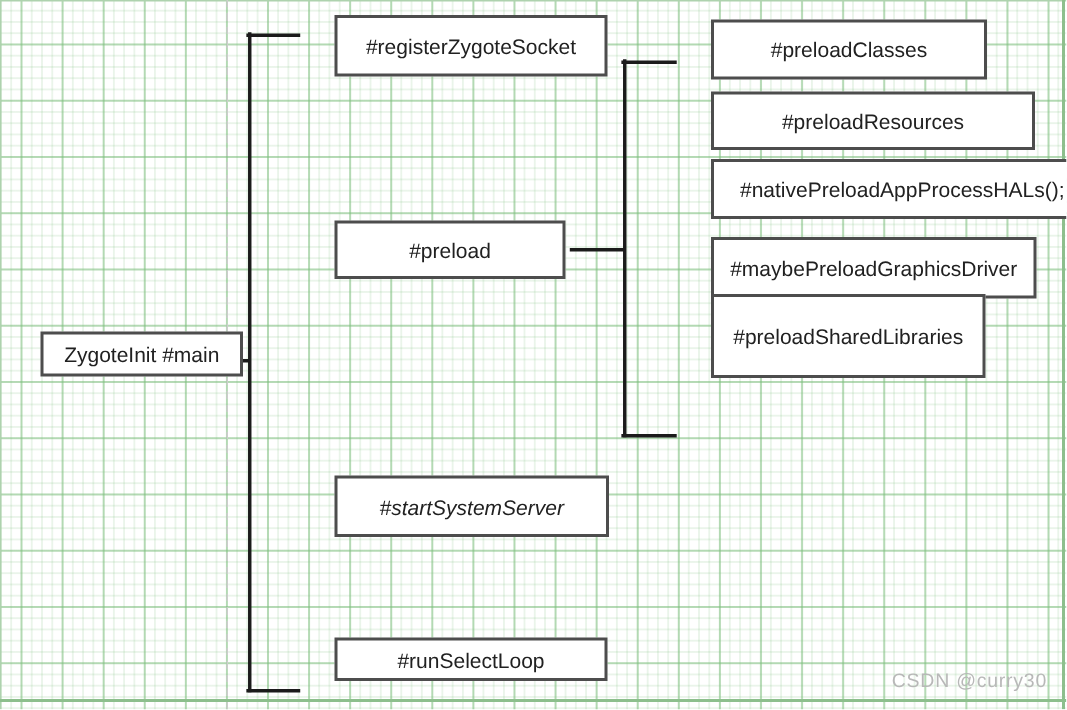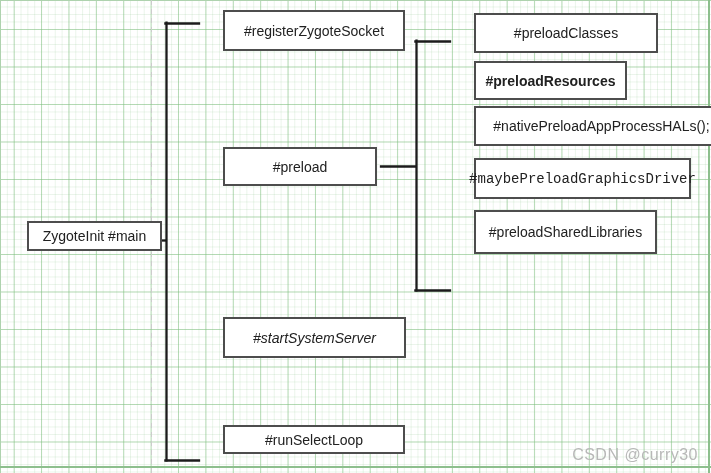--- a/index.html
+++ b/index.html
@@ -58,21 +58,21 @@
     font-size: 14px;
     color: #212121;
     white-space: nowrap;
     text-align: center;
     margin-left: 24px;
   }
   .watermark {
     position: absolute;
     top: 446px;
     right: 13px;
-    font-size: 16px;
+    font-size: 13px;
     color: #b8b8b8;
     letter-spacing: 0.5px;
   }
 </style>
 </head>
 <body>
 
 <div class="canvas">
 
   <div class="edge edge-top"></div>
@@ -110,28 +110,28 @@
   <div class="node" style="left:199px; top:317px; width:183px; height:41px;font-style:italic;">
     <span>#startSystemServer</span>
   </div>
   <div class="node" style="left:199px; top:425px; width:182px; height:29px;">
     <span>#runSelectLoop</span>
   </div>
 
   <div class="node" style="left:450px; top:13px; width:184px; height:40px;">
     <span>#preloadClasses</span>
   </div>
-  <div class="node" style="left:450px; top:61px; width:153px; height:39px;font-weight:bold;">
+  <div class="node" style="left:450px; top:61px; width:216px; height:39px;">
     <span>#preloadResources</span>
   </div>
   <div class="node" style="left:450px; top:106px; width:255px; height:40px;">
     <span>#nativePreloadAppProcessHALs();</span>
   </div>
-  <div class="node" style="left:450px; top:158px; width:217px; height:41px;font-family:Liberation Mono, monospace;">
+  <div class="node" style="left:450px; top:158px; width:217px; height:41px;">
     <span>#maybePreloadGraphicsDriver</span>
   </div>
-  <div class="node" style="left:450px; top:210px; width:183px; height:44px;">
+  <div class="node" style="left:450px; top:196px; width:183px; height:56px;">
     <span>#preloadSharedLibraries</span>
   </div>
 
   <div class="watermark">CSDN @curry30</div>
 
 </div>
 
 </body></html>

